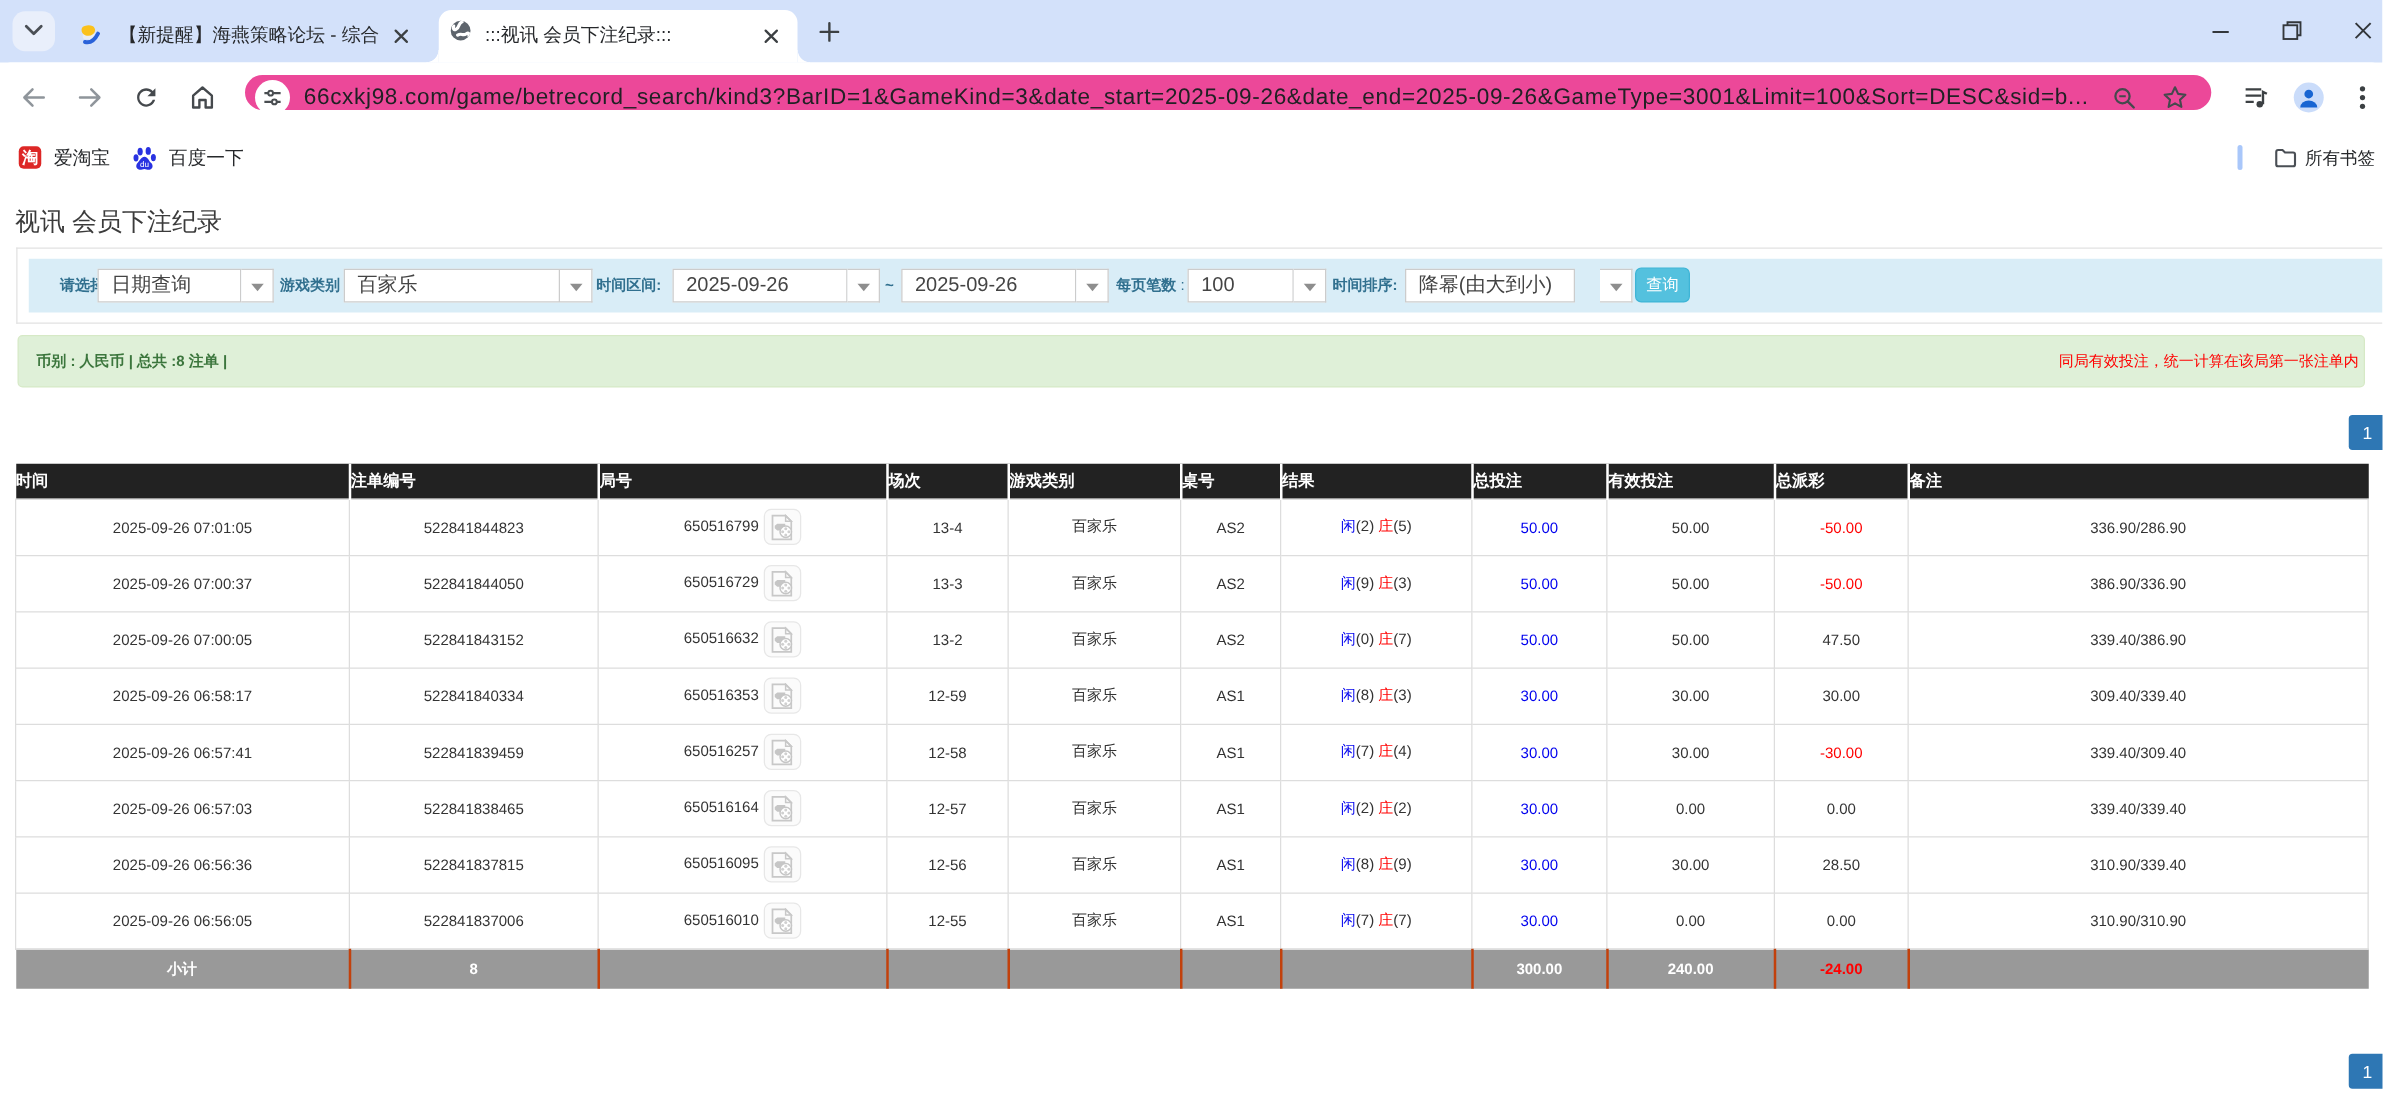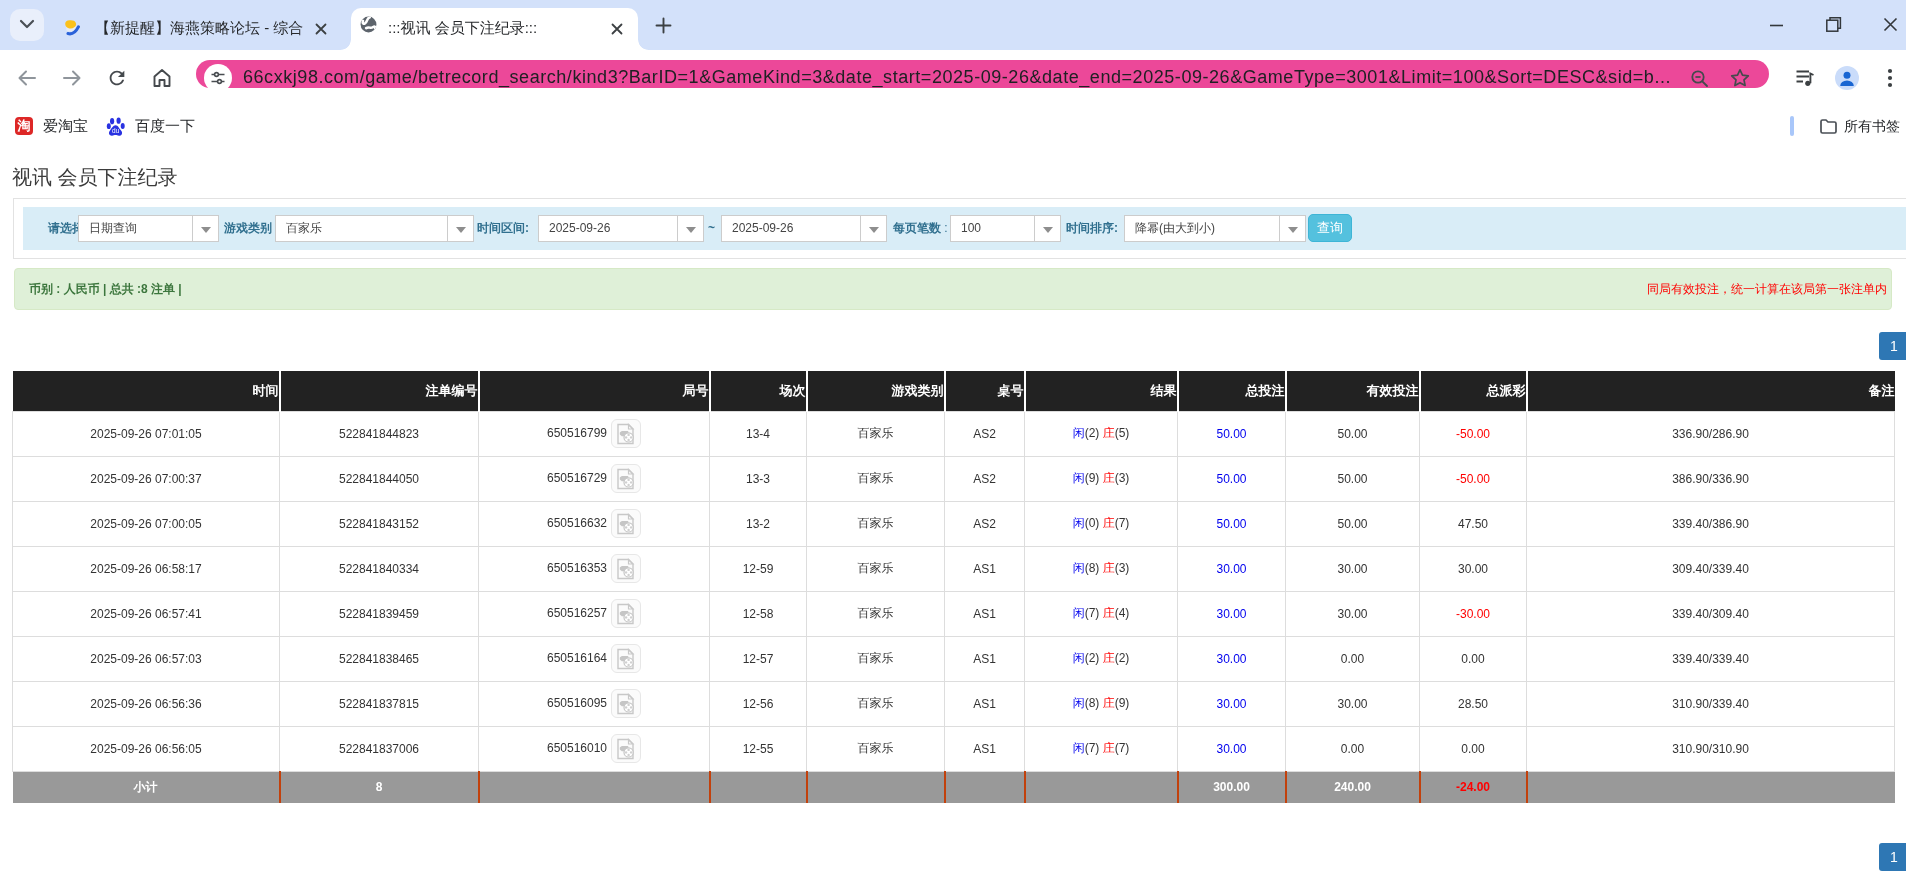--- a/index.html
+++ b/index.html
@@ -27,36 +27,36 @@
 #tbicon { position:absolute; left:15px; top:11px; width:18px; height:18px; border-radius:4px; background:#dd2726;
   color:#fff; font-size:13px; font-weight:bold; text-align:center; line-height:18px; }
 #bluebar { position:absolute; left:1790px; top:116px; width:4px; height:20px; background:#a9c7fa; border-radius:2px; }
 
 
 #ptitle { left:12px; top:164px; font-size:20px; color:#3b3b3b; }
 #fpanel { left:13px; top:198px; width:1893px; height:61px; background:#fff; border:1px solid #e2e2e2; border-right:none; }
 #fbar { left:23px; top:207px; width:1883px; height:43px; background:#d9edf7; }
 .flabel { position:absolute; top:0; height:43px; line-height:43px; font-size:12px; font-weight:bold; color:#31708f; white-space:nowrap; }
 .finput { position:absolute; top:8px; height:27px; background:#fff; border:1px solid #ccc;
-  font-size:12px; color:#444; line-height:25px; padding-left:10px; white-space:nowrap; }
+  font-size:16px; color:#444; line-height:25px; padding-left:10px; white-space:nowrap; }
 .fbtn { position:absolute; top:8px; width:26px; height:27px; background:#fff; border:1px solid #ccc; border-left:none; }
 .fbtn::after { content:""; position:absolute; left:8px; top:11px; width:0; height:0;
   border:5px solid transparent; border-top:6px solid #8e8e8e; }
 #qbtn { position:absolute; left:1285px; top:7px; width:44px; height:28px; background:#54c1de; border:1px solid #3eb5d6;
   border-radius:5px; color:#fff; font-size:13px; text-align:center; line-height:26px; }
 #gbar { left:14px; top:268px; width:1878px; height:42px; background:#dff0d8; border:1px solid #d6e9c6; border-radius:4px; }
 #gleft { position:absolute; left:14px; top:0; height:40px; line-height:40px; font-size:12px; font-weight:bold; color:#3c763d;text-align:right; }
 #gright { position:absolute; right:4px; top:0; height:40px; line-height:40px; font-size:12px; color:#ff0000; }
 .pag { position:absolute; left:1879px; width:30px; height:28px; background:#2e77b4; border-radius:3px;
   color:#fff; font-size:14px; text-align:center; line-height:28px; }
 
 
 #btable { position:absolute; left:12px; top:371px; width:1882px; border-collapse:collapse; table-layout:fixed; }
-#btable th { background:#222222; color:#fff; font-size:13px; font-weight:bold; height:40px;
-  border-right:2px solid #fff; padding:0; text-align:right; }
+#btable th { background:#222222; color:#fff; font-size:13px; font-weight:bold; height:28px;
+  border-right:2px solid #fff; padding:0; text-align:left; }
 #btable th:last-child { border-right:none; }
 #btable td { border:1px solid #ddd; font-size:12px; color:#333; text-align:center; height:45px; padding:0; background:#fff; }
 #btable tr.sum td { background:#999999; color:#fff; font-weight:bold; height:32px; border:none; border-right:2px solid #c2410c; }
 #btable tr.sum td:last-child { border-right:none; }
 #btable tr.sum2 td { border-top:2px solid #fff; }
 #btable tr.sum td.rd2 { color:#ff0000; }
 .bl, #btable td.bl { color:#0000ee; }
 .rd, #btable td.rd { color:#ff0000; }
 .rd2 { color:#ff0000; }
 svg.abs { display:block; }
@@ -206,21 +206,21 @@
     <div class="flabel" style="left:454px;">时间区间:</div>
     <div class="finput" style="left:515px; width:140px;">2025-09-26</div>
     <div class="fbtn" style="left:655px;"></div>
     <div class="flabel" style="left:685px;">~</div>
     <div class="finput" style="left:698px; width:140px;">2025-09-26</div>
     <div class="fbtn" style="left:838px;"></div>
     <div class="flabel" style="left:870px;">每页笔数 <span style="font-weight:normal">:</span></div>
     <div class="finput" style="left:927px; width:85px;">100</div>
     <div class="fbtn" style="left:1012px;"></div>
     <div class="flabel" style="left:1043px;">时间排序:</div>
-    <div class="finput" style="left:1101px; width:156px;">降幂(由大到小)</div>
+    <div class="finput" style="left:1101px; width:136px;">降幂(由大到小)</div>
     <div class="fbtn" style="left:1257px;"></div>
     <div id="qbtn">查询</div>
   </div>
   <div class="abs" id="gbar">
     <div id="gleft">币别 : 人民币 | 总共 :8 注单 |</div>
     <div id="gright">同局有效投注，统一计算在该局第一张注单内</div>
   </div>
   <div class="pag" style="top:332px;">1</div>
 
   <table id="btable">

